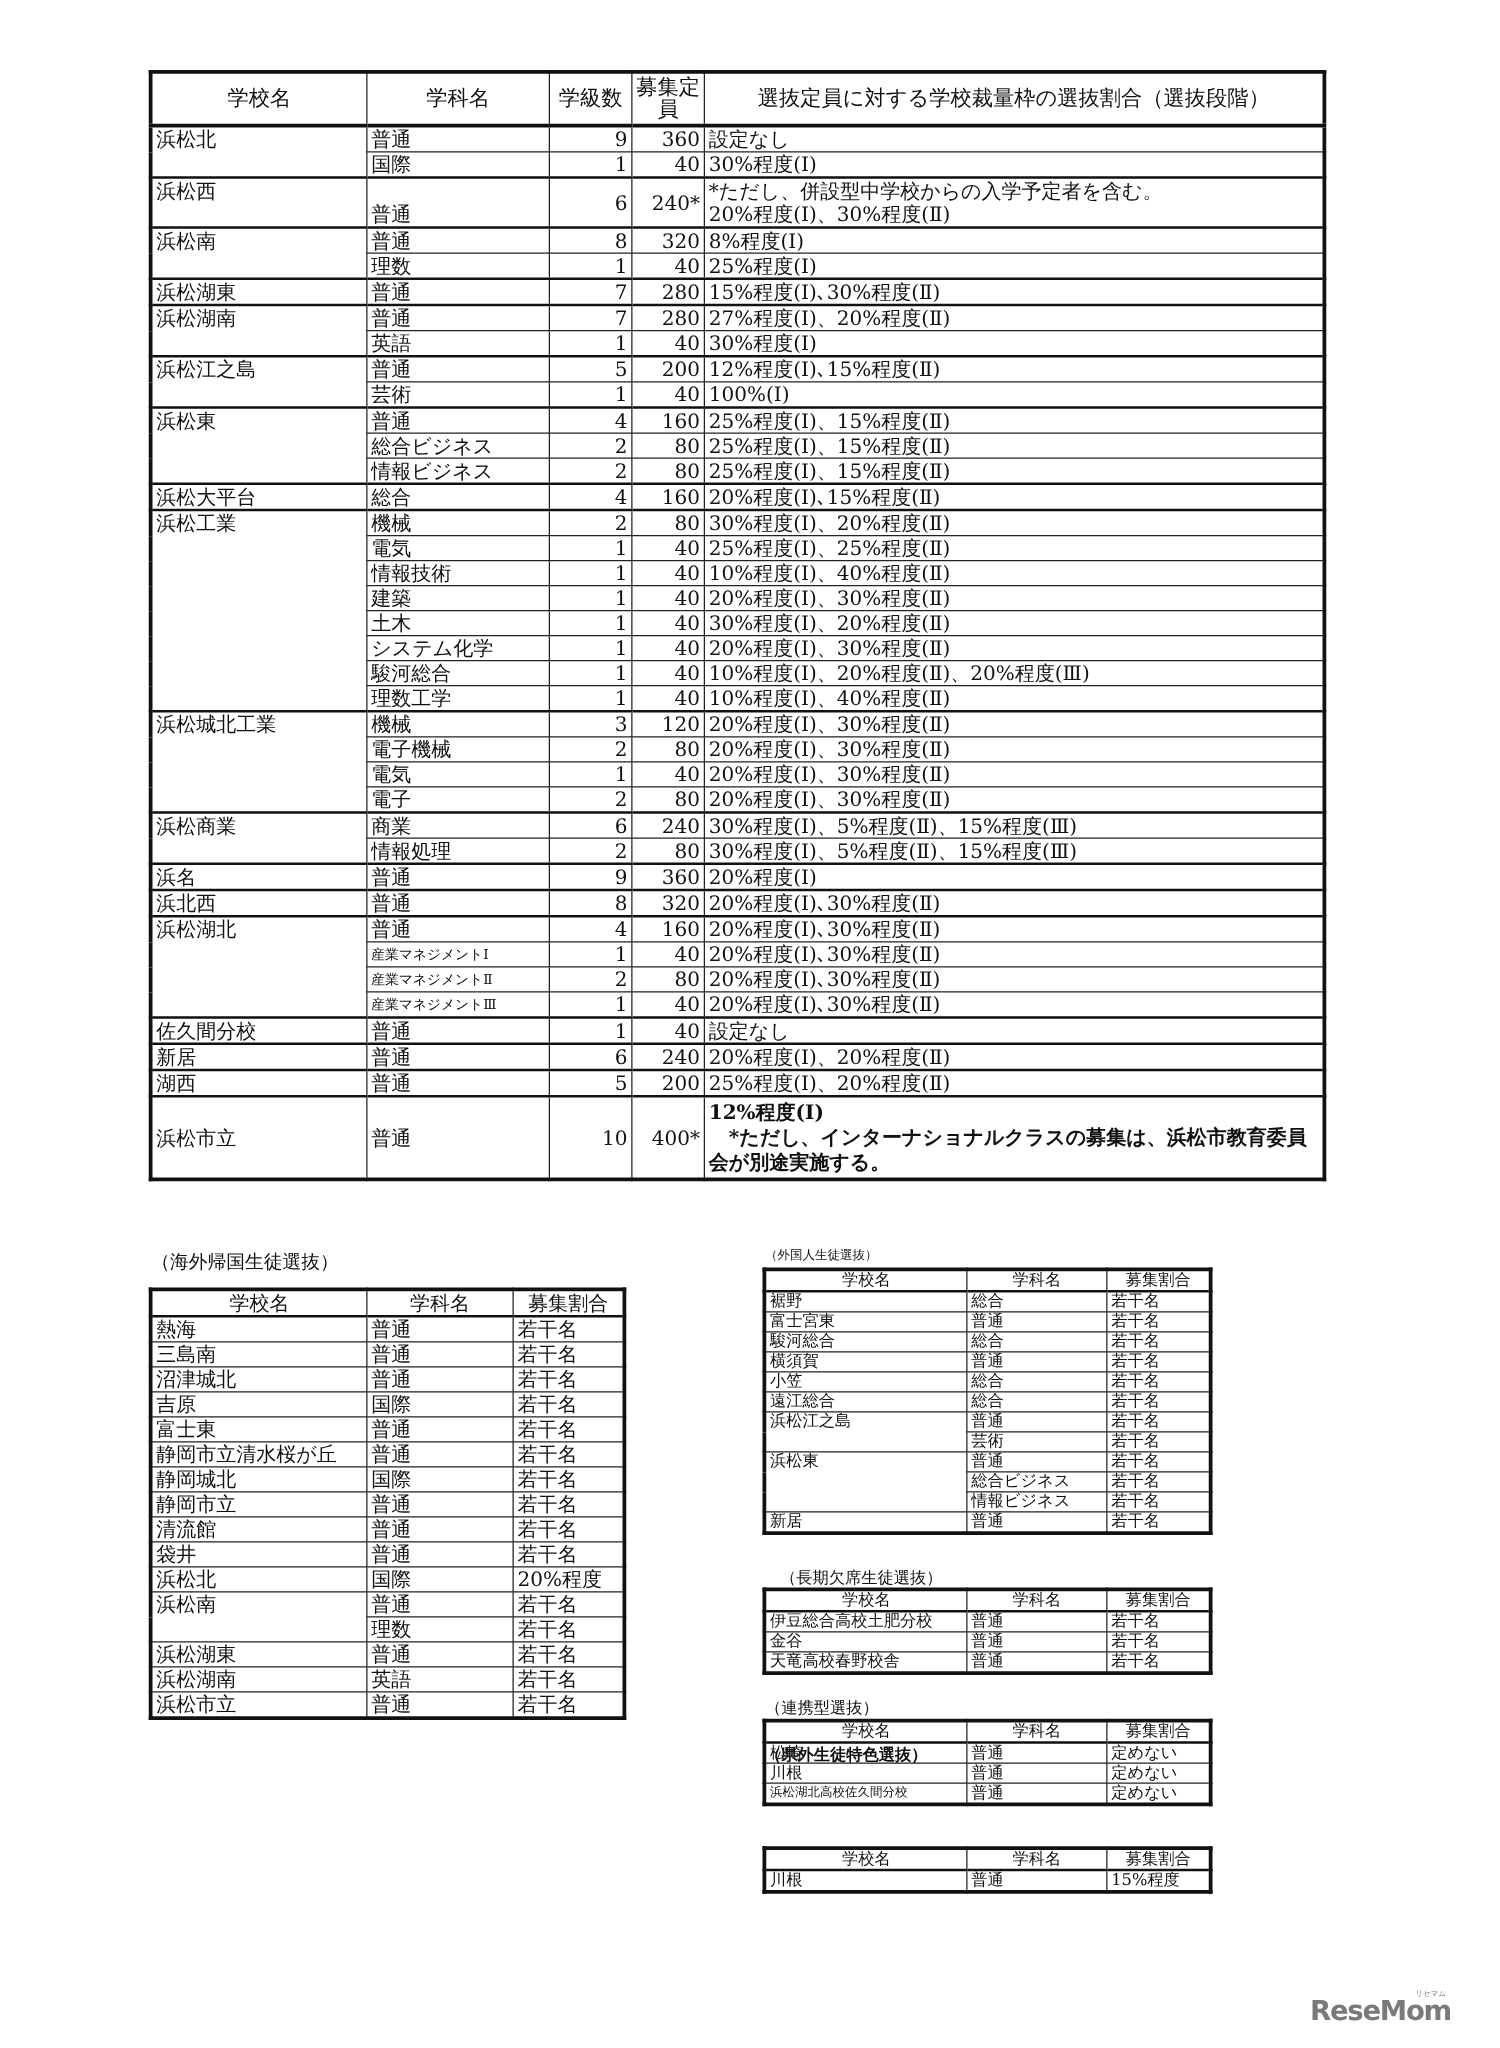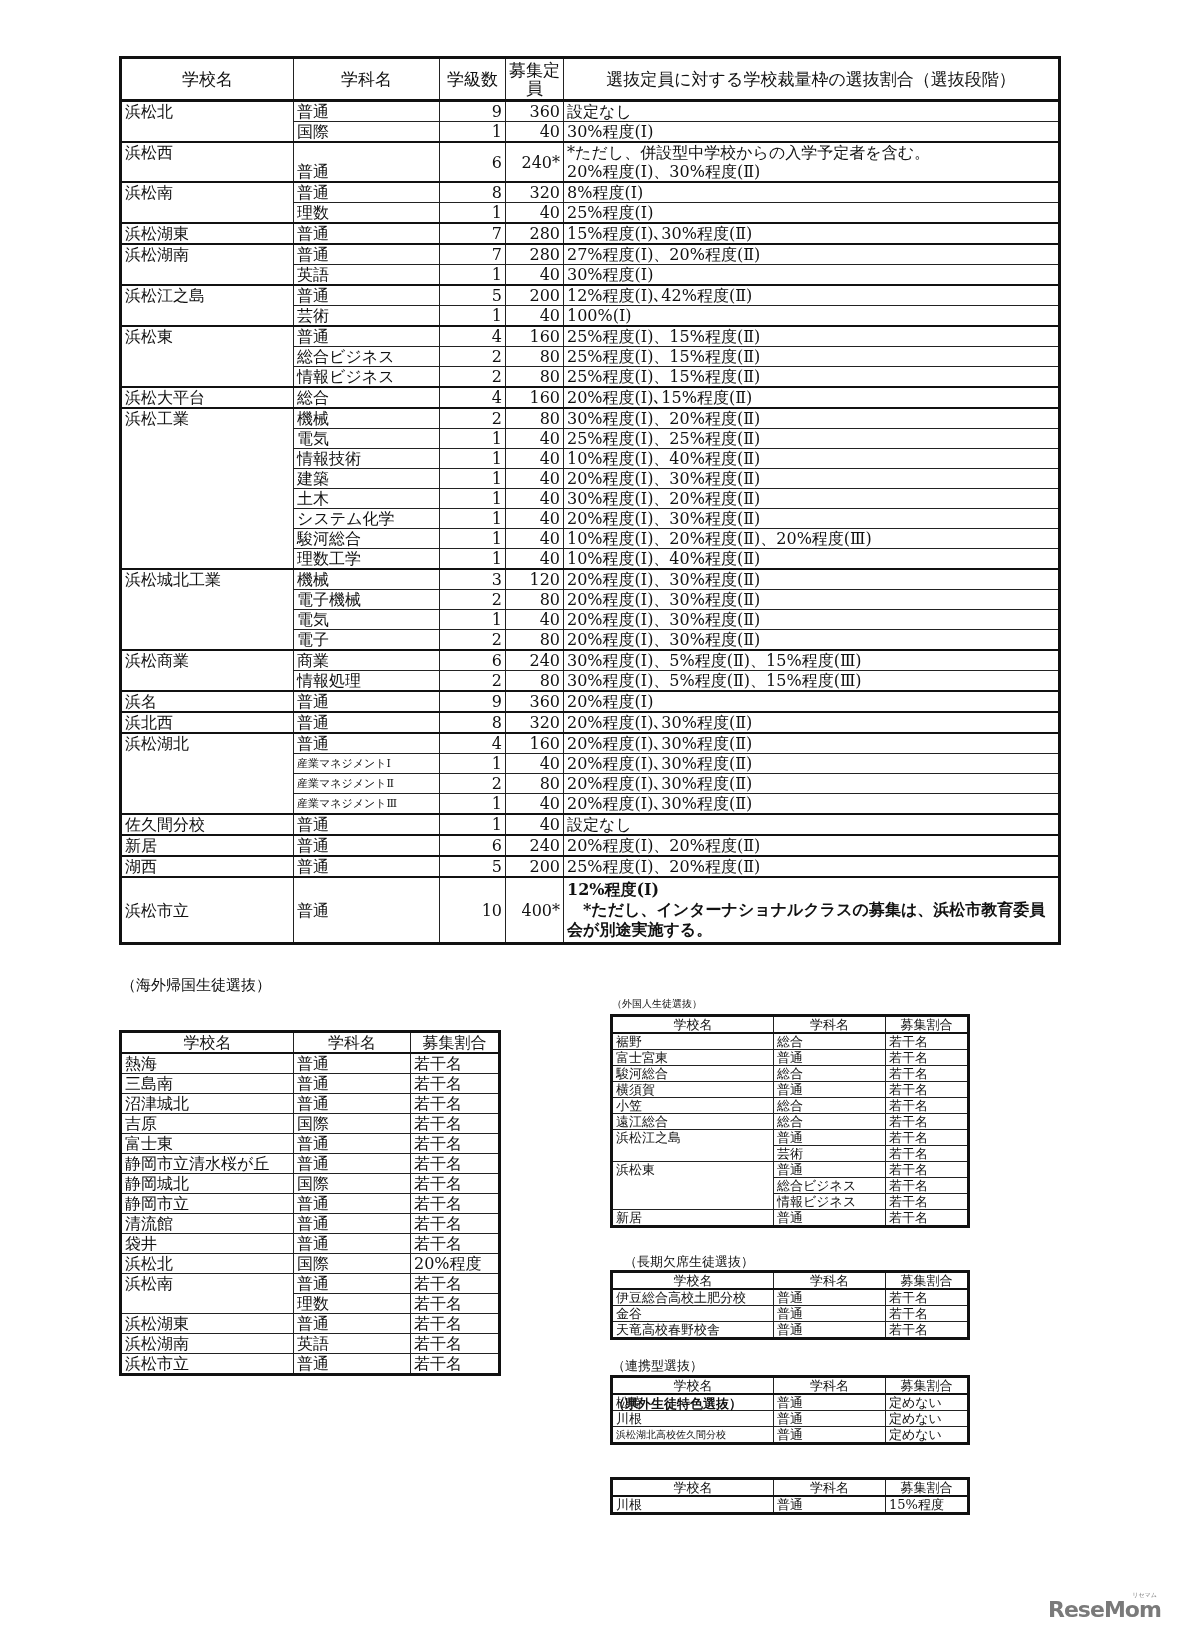--- a/index.html
+++ b/index.html
@@ -113,21 +113,21 @@
         <td>英語</td>
         <td class="num">1</td>
         <td class="num">40</td>
         <td>30%程度(Ⅰ)</td>
       </tr>
       <tr class="grp">
         <td rowspan="2" class="school">浜松江之島</td>
         <td>普通</td>
         <td class="num">5</td>
         <td class="num">200</td>
-        <td>12%程度(Ⅰ)､42%程度(Ⅱ)</td>
+        <td>12%程度(Ⅰ)､15%程度(Ⅱ)</td>
       </tr>
       <tr>
         <td>芸術</td>
         <td class="num">1</td>
         <td class="num">40</td>
         <td>100%(Ⅰ)</td>
       </tr>
       <tr class="grp">
         <td rowspan="3" class="school">浜松東</td>
         <td>普通</td>
@@ -307,21 +307,21 @@
         <td class="num">10</td>
         <td class="num">400*</td>
         <td class="xtall">
           <div>12%程度(Ⅰ)</div>
           <div>　*ただし、インターナショナルクラスの募集は、浜松市教育委員会が別途実施する。</div>
         </td>
       </tr>
     </tbody>
 </table>
 
-<div class="caption" style="left:121px; top:976px;">（海外帰国生徒選抜）</div>
+<div class="caption" style="left:121px; top:1000px;">（海外帰国生徒選抜）</div>
 <table id="kaigai" class="sub">
   <colgroup>
       <col style="width:173px">
       <col style="width:117px">
       <col>
     </colgroup>
   <thead>
       <tr>
     <th>学校名</th>
     <th>学科名</th>

